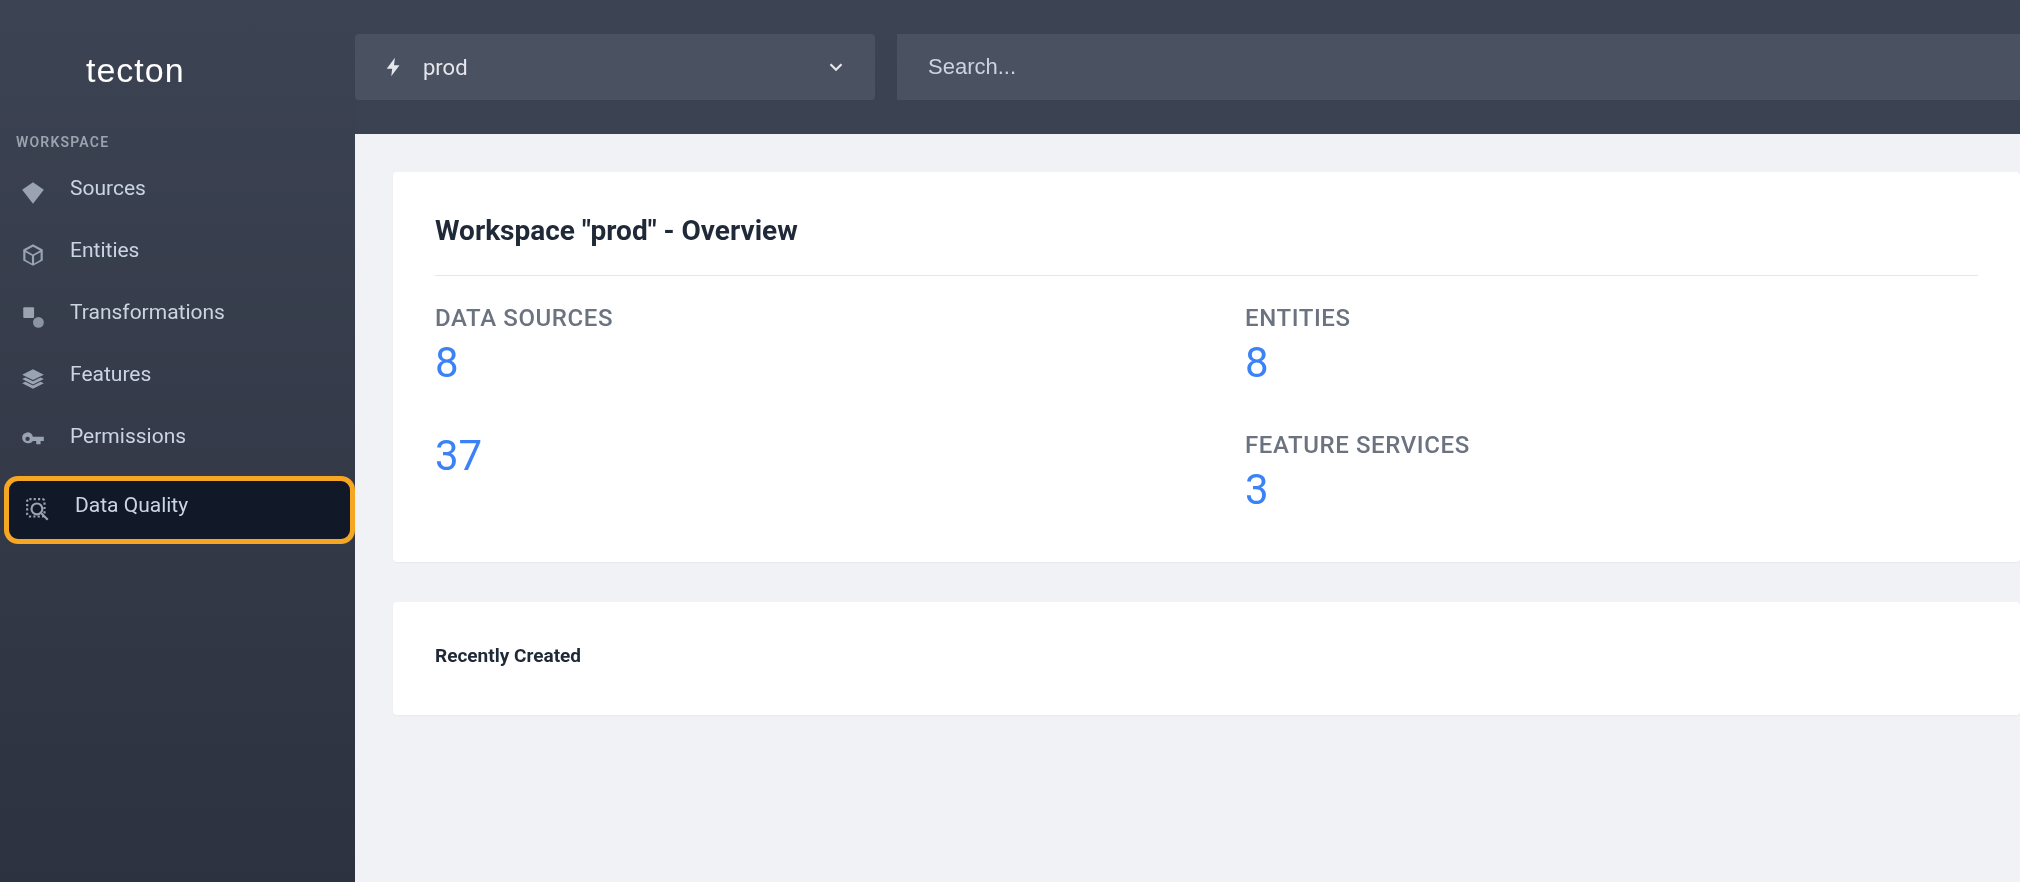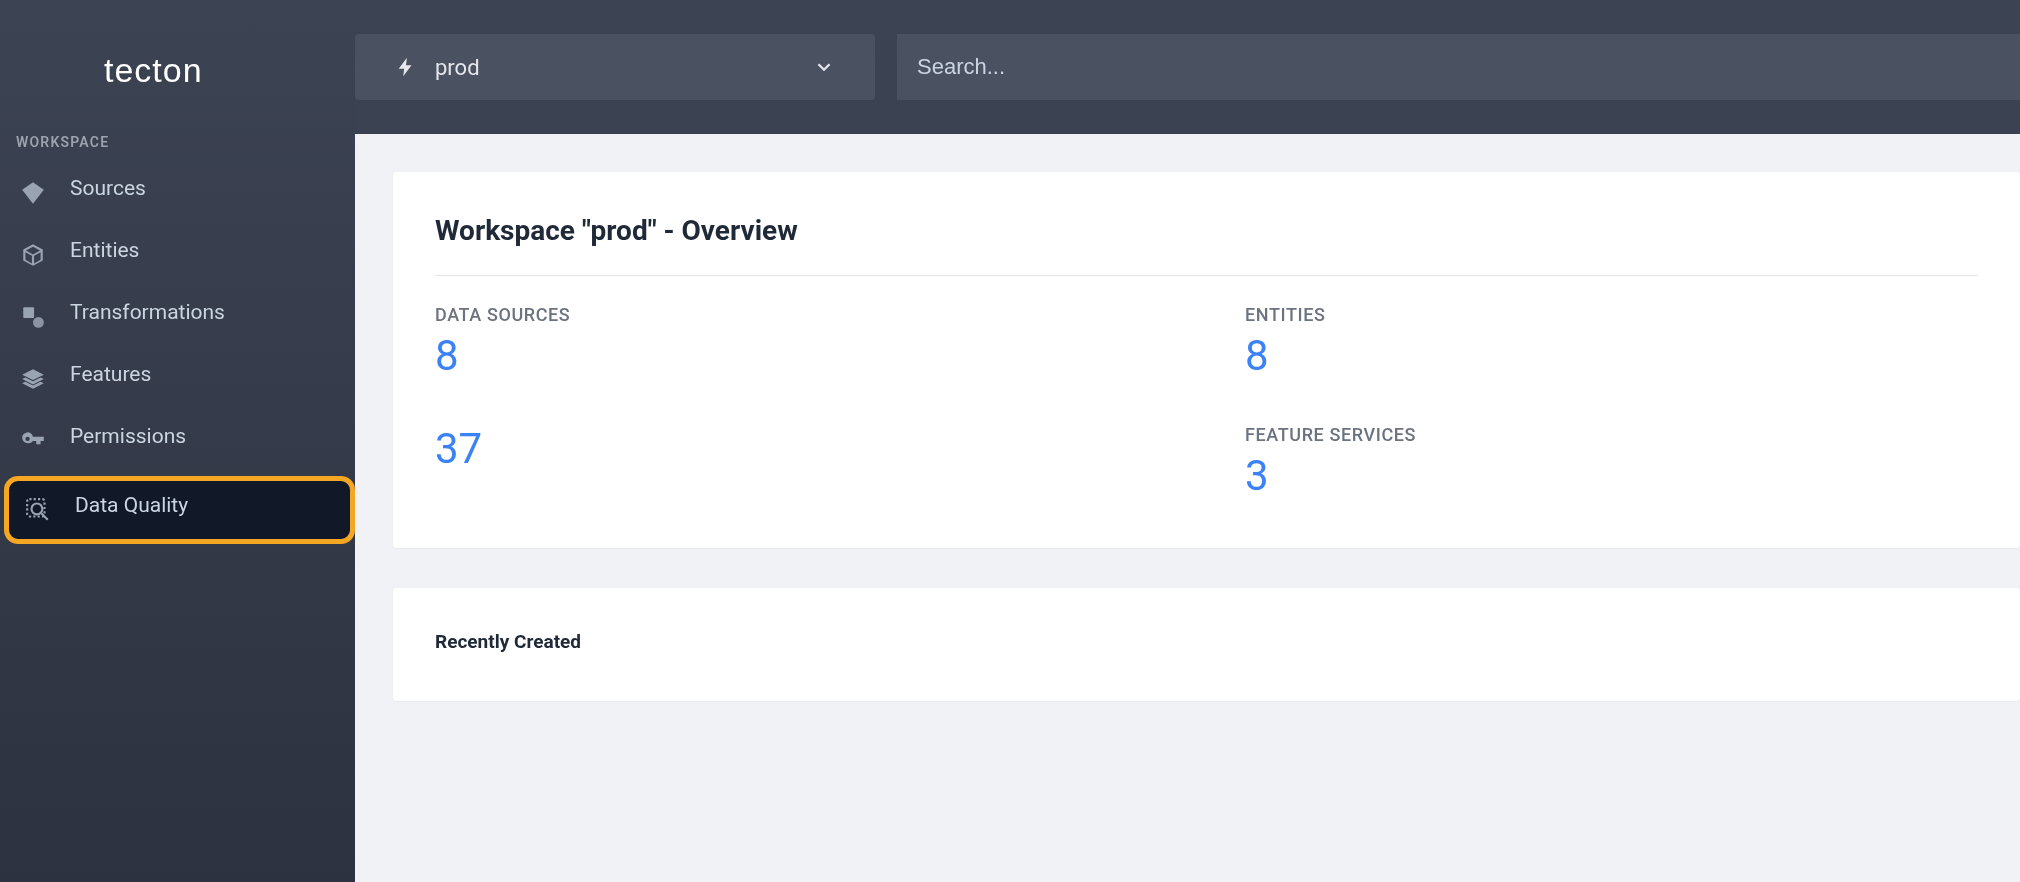--- a/index.html
+++ b/index.html
@@ -26,21 +26,20 @@
     color: #cbd5e1;
     padding-top: 36px;
     position: relative;
   }
   .logo {
     height: 70px;
     padding: 0 28px 0 86px;
     display: flex;
     align-items: center;
     color: #fff;
-    margin-left: 18px;
   }
   .logo svg { width: 170px; height: 38px; }
   .section-label {
     padding: 28px 16px 12px 16px;
     font-size: 14px;
     letter-spacing: 1.2px;
     color: #9ca3af;
     font-weight: 600;
   }
   .nav { display: flex; flex-direction: column; }
@@ -86,36 +85,36 @@
     padding: 34px 0 34px 0;
   }
   .ws-select {
     width: 520px;
     height: 66px;
     background: #4a5161;
     border-radius: 4px;
     display: flex;
     align-items: center;
     gap: 18px;
-    padding: 0 40px;
+    padding: 0 28px;
     color: #e5e7eb;
     font-size: 22px;
     cursor: pointer;
   }
   .ws-select .bolt { width: 22px; height: 22px; color: #e5e7eb; }
   .ws-select .label { flex: 1; }
   .ws-select .chev { width: 22px; height: 22px; color: #e5e7eb; }
   .search {
     flex: 1;
     height: 66px;
     background: #4a5161;
     border-radius: 0;
     display: flex;
     align-items: center;
-    padding: 0 20px;
+    padding: 0 31px;
   }
   .search input {
     width: 100%;
     background: transparent;
     border: none;
     outline: none;
     color: #e5e7eb;
     font-size: 22px;
   }
   .search input::placeholder { color: #cbd5e1; }
@@ -139,21 +138,21 @@
     padding-bottom: 28px;
     border-bottom: 1px solid #e5e7eb;
     margin-bottom: 28px;
   }
   .stats {
     display: grid;
     grid-template-columns: 810px 1fr;
     row-gap: 44px;
   }
   .stat .k {
-    font-size: 18px;
+    font-size: 24px;
     letter-spacing: 0.6px;
     color: #6b7280;
     font-weight: 500;
     margin-bottom: 6px;
   }
   .stat .v {
     font-size: 42px;
     color: #3b82f6;
     font-weight: 400;
   }

